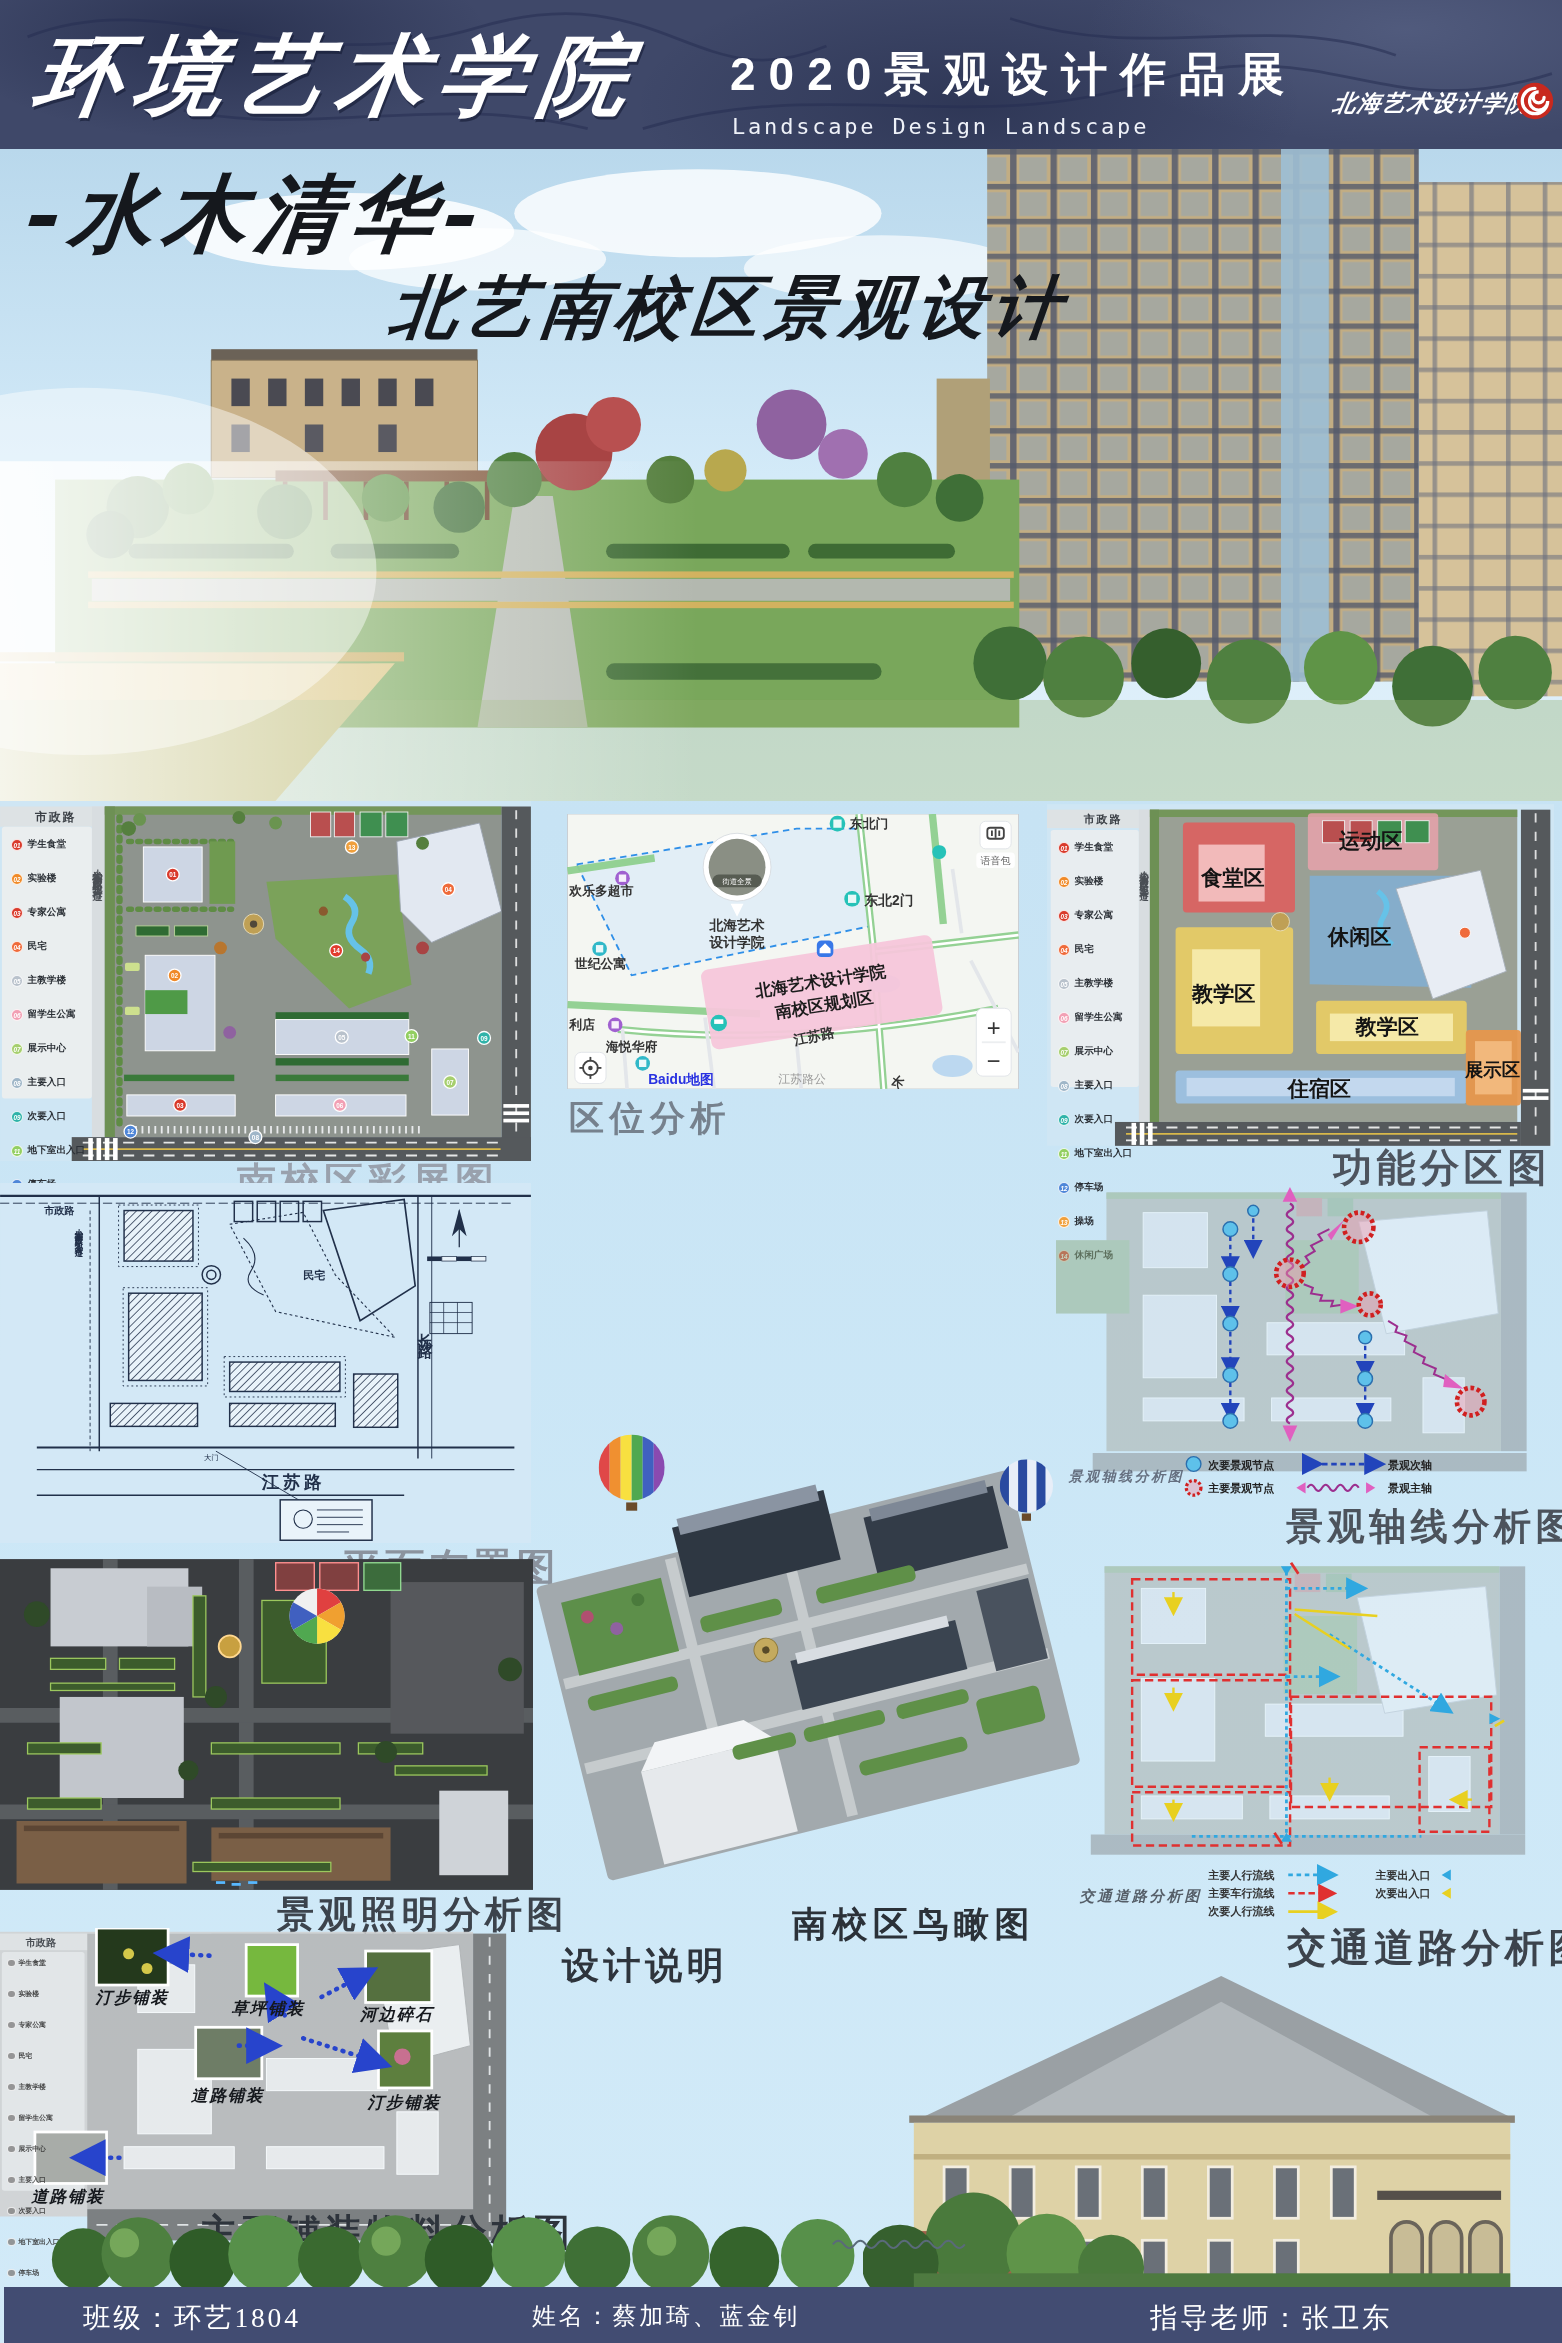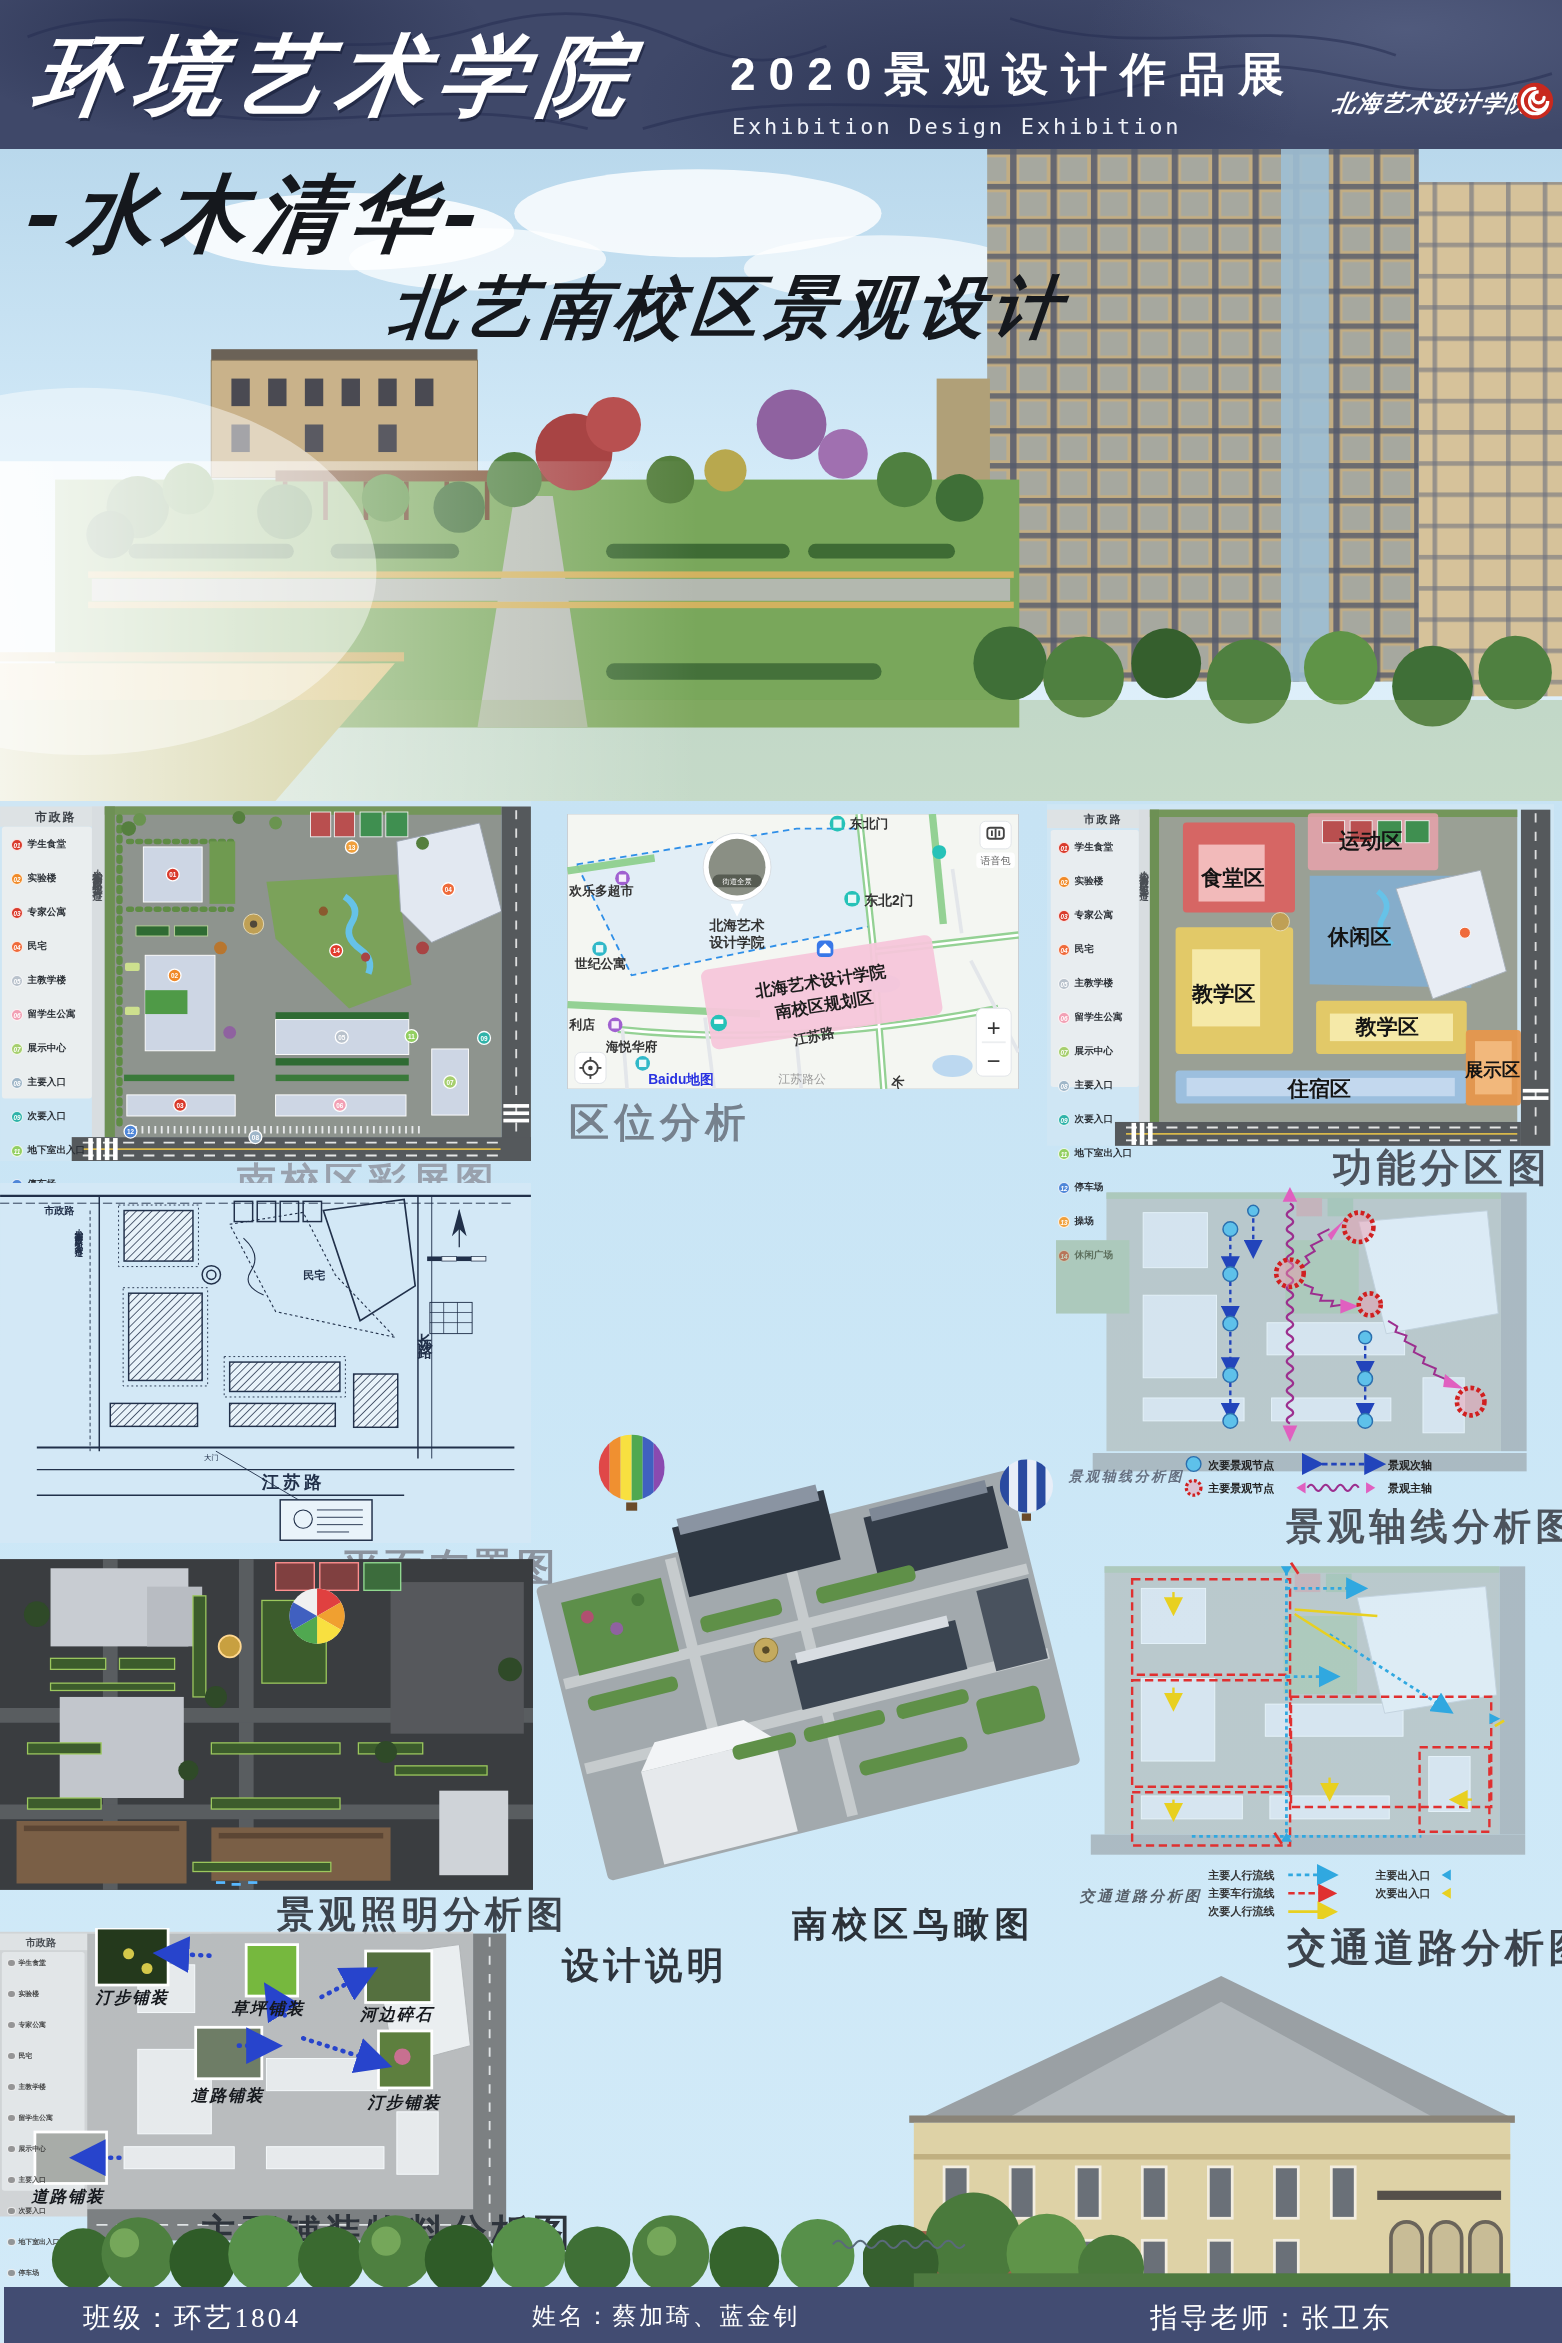--- a/index.html
+++ b/index.html
@@ -33,21 +33,21 @@
     <svg class="abs" style="left:0;top:0" width="1562" height="149" viewBox="0 0 1701 162">
       <g fill="none" stroke="#262e52" stroke-width="3" opacity=".55">
         <path d="M30,40 C180,-20 320,90 520,30 S760,110 900,50"></path>
         <path d="M700,140 C900,80 1050,150 1250,90 S1500,140 1690,80"></path>
         <path d="M1100,20 C1250,70 1380,10 1520,60"></path>
         <path d="M200,120 C340,150 480,100 640,140"></path>
       </g>
     </svg>
     <div class="abs calli" style="left:35px;top:16.5px;font-size:88px;color:#fff;letter-spacing:13px;transform:skewX(-8deg);text-shadow:1.8px 2.8px 0 rgba(20,26,52,.6);">环境艺术学院</div>
     <div class="abs" style="left:730px;top:44px;font-size:46px;color:#fff;font-weight:bold;letter-spacing:13px;white-space:nowrap;">2020景观设计作品展</div>
-    <div class="abs" style="left:732px;top:114px;font-size:22px;color:#eef1f8;font-family:'DejaVu Sans Mono',monospace;letter-spacing:2.8px;white-space:nowrap;">Exhibition Design Exhibition</div>
+    <div class="abs" style="left:732px;top:114px;font-size:22px;color:#eef1f8;font-family:'DejaVu Sans Mono',monospace;letter-spacing:2.8px;white-space:nowrap;">Landscape Design Landscape</div>
     <div class="abs calli" style="left:1333px;top:88px;font-size:23px;color:#fff;letter-spacing:1.8px;transform:skewX(-10deg);white-space:nowrap;">北海艺术设计学院</div>
     <svg class="abs" style="left:1515px;top:81px" width="40" height="40" viewBox="0 0 44 44">
       <circle cx="22" cy="22" r="20" fill="#c8291e"></circle>
       <path d="M22 8 a14 14 0 1 0 14 14 a10 10 0 1 1 -10 -10 a6 6 0 1 0 6 6" fill="none" stroke="#fff" stroke-width="3.6" stroke-linecap="round"></path>
     </svg>
   </div>
 
   <svg class="abs" style="left:0;top:149px" width="1562" height="652" viewBox="0 0 1701 710">
     <defs>
       <linearGradient id="sky" x1="0" y1="0" x2="0" y2="1">
@@ -389,21 +389,21 @@
       <rect x="8" y="260" width="34" height="34" rx="7" fill="#ffffff" stroke="#dfe3e7"></rect>
       <circle cx="25" cy="277" r="8" fill="none" stroke="#444" stroke-width="2"></circle>
       <circle cx="25" cy="277" r="2.5" fill="#444"></circle>
       <line x1="25" y1="265" x2="25" y2="270" stroke="#444" stroke-width="2"></line>
         <line x1="25" y1="284" x2="25" y2="289" stroke="#444" stroke-width="2"></line>
       <line x1="13" y1="277" x2="18" y2="277" stroke="#444" stroke-width="2"></line>
         <line x1="32" y1="277" x2="37" y2="277" stroke="#444" stroke-width="2"></line>
     </g>
     <text x="88" y="294" font-size="15" font-weight="bold" fill="#2932e1">Baidu地图</text>
   </svg>
-  <div class="cap" style="left:569px;top:1095px;font-size:40px;color:#76818d;letter-spacing:5.5px;text-align:center;">区位分析</div>
+  <div class="cap" style="left:569px;top:1095px;font-size:35px;color:#76818d;letter-spacing:5.5px;text-align:center;">区位分析</div>
 
   <svg class="abs" style="left:1047px;top:804px" width="507" height="342" viewBox="0 0 552 372">
     <rect width="552" height="372" fill="#cfe6f4"></rect>
     <rect x="0" y="6" width="245" height="20" fill="#dde2e4"></rect>
     <rect x="4" y="28" width="96" height="280" rx="3" fill="#eaeeef" opacity=".92"></rect>
     <rect x="100" y="6" width="12" height="340" fill="#d8dde0"></rect>
     <rect x="112" y="6" width="400" height="340" fill="#9aa095"></rect>
     <rect x="112" y="6" width="400" height="8" fill="#74965a"></rect>
     <rect x="112" y="6" width="10" height="340" fill="#6d9054"></rect>
 

